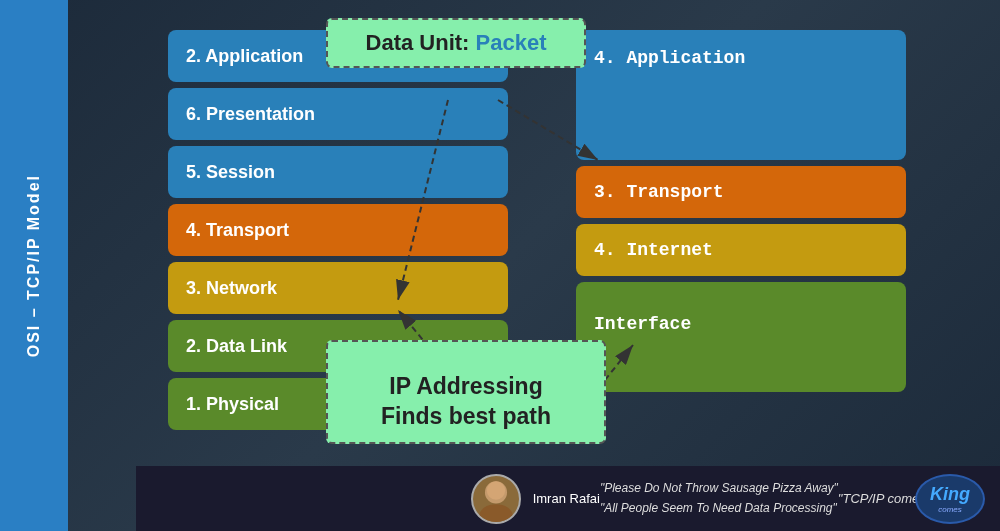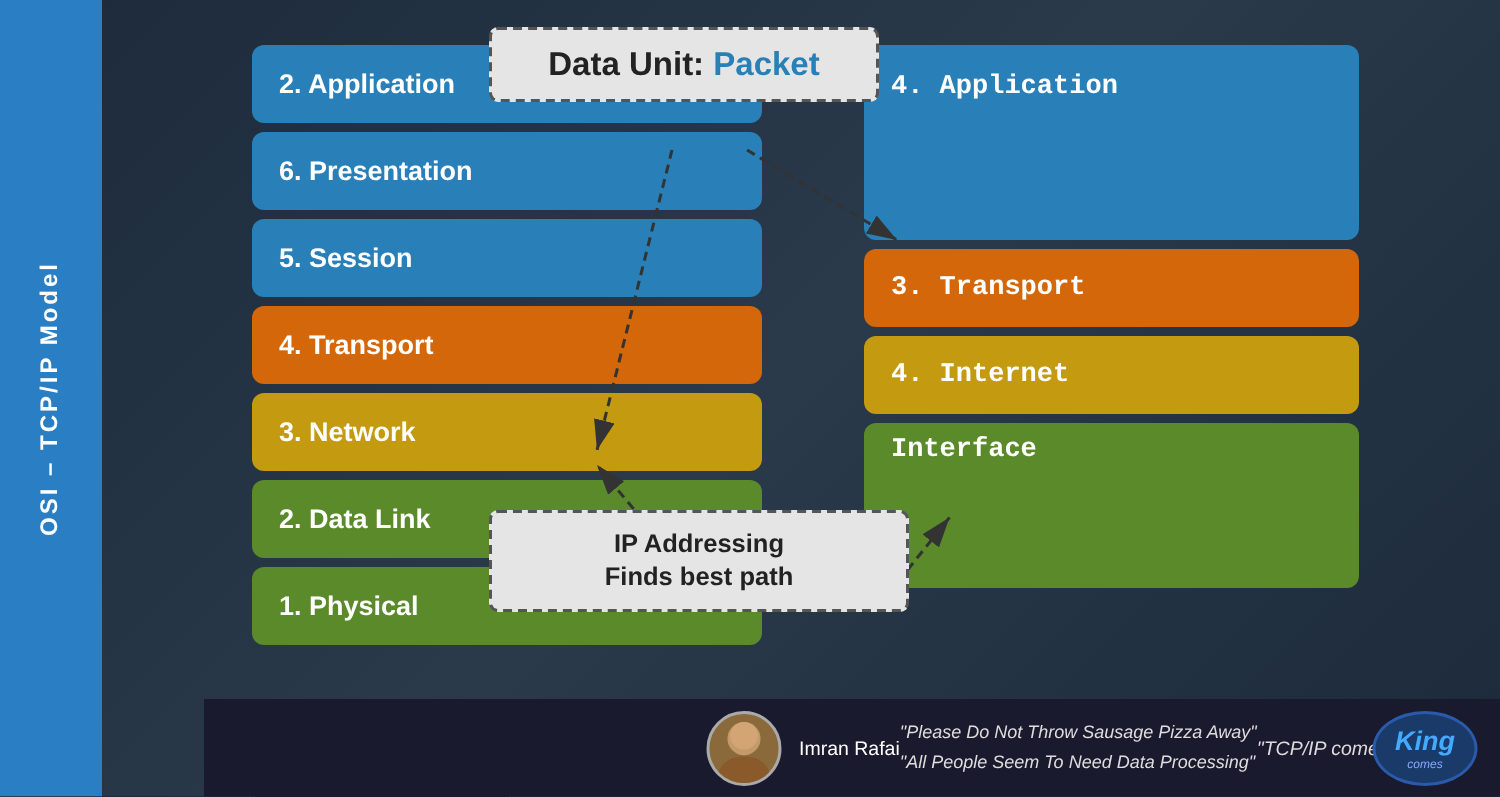--- a/index.html
+++ b/index.html
@@ -94,27 +94,27 @@
     .large-box {
       min-height: 130px;
       align-items: flex-start;
       padding-top: 18px;
     }
 
     
     .interface-box {
       min-height: 110px;
       align-items: flex-start;
-      padding-top: 8px;
+      padding-top: 32px;
     }
 
     
     .tooltip-box {
       position: absolute;
-      background: #e5e5e5;
+      background: #86efac;
       border: 2px dashed #555;
       border-radius: 6px;
       padding: 10px 8px;
       z-index: 10;
     }
 
     .tooltip-data-unit {
       top: 18px;
       left: 258px;
       width: 260px;
@@ -131,24 +131,25 @@
       font-weight: bold;
     }
 
     .tooltip-ip {
       top: 340px;
       left: 258px;
       width: 280px;
       text-align: center;
     }
     .tooltip-ip .text {
-      font-size: 17px;
+      font-size: 23px;
       font-weight: bold;
       color: #222;
       line-height: 1.3;
+      margin-top: 20px;
     }
 
     
     .arrows-svg {
       position: absolute;
       top: 0;
       left: 0;
       width: 100%;
       height: 100%;
       pointer-events: none;

